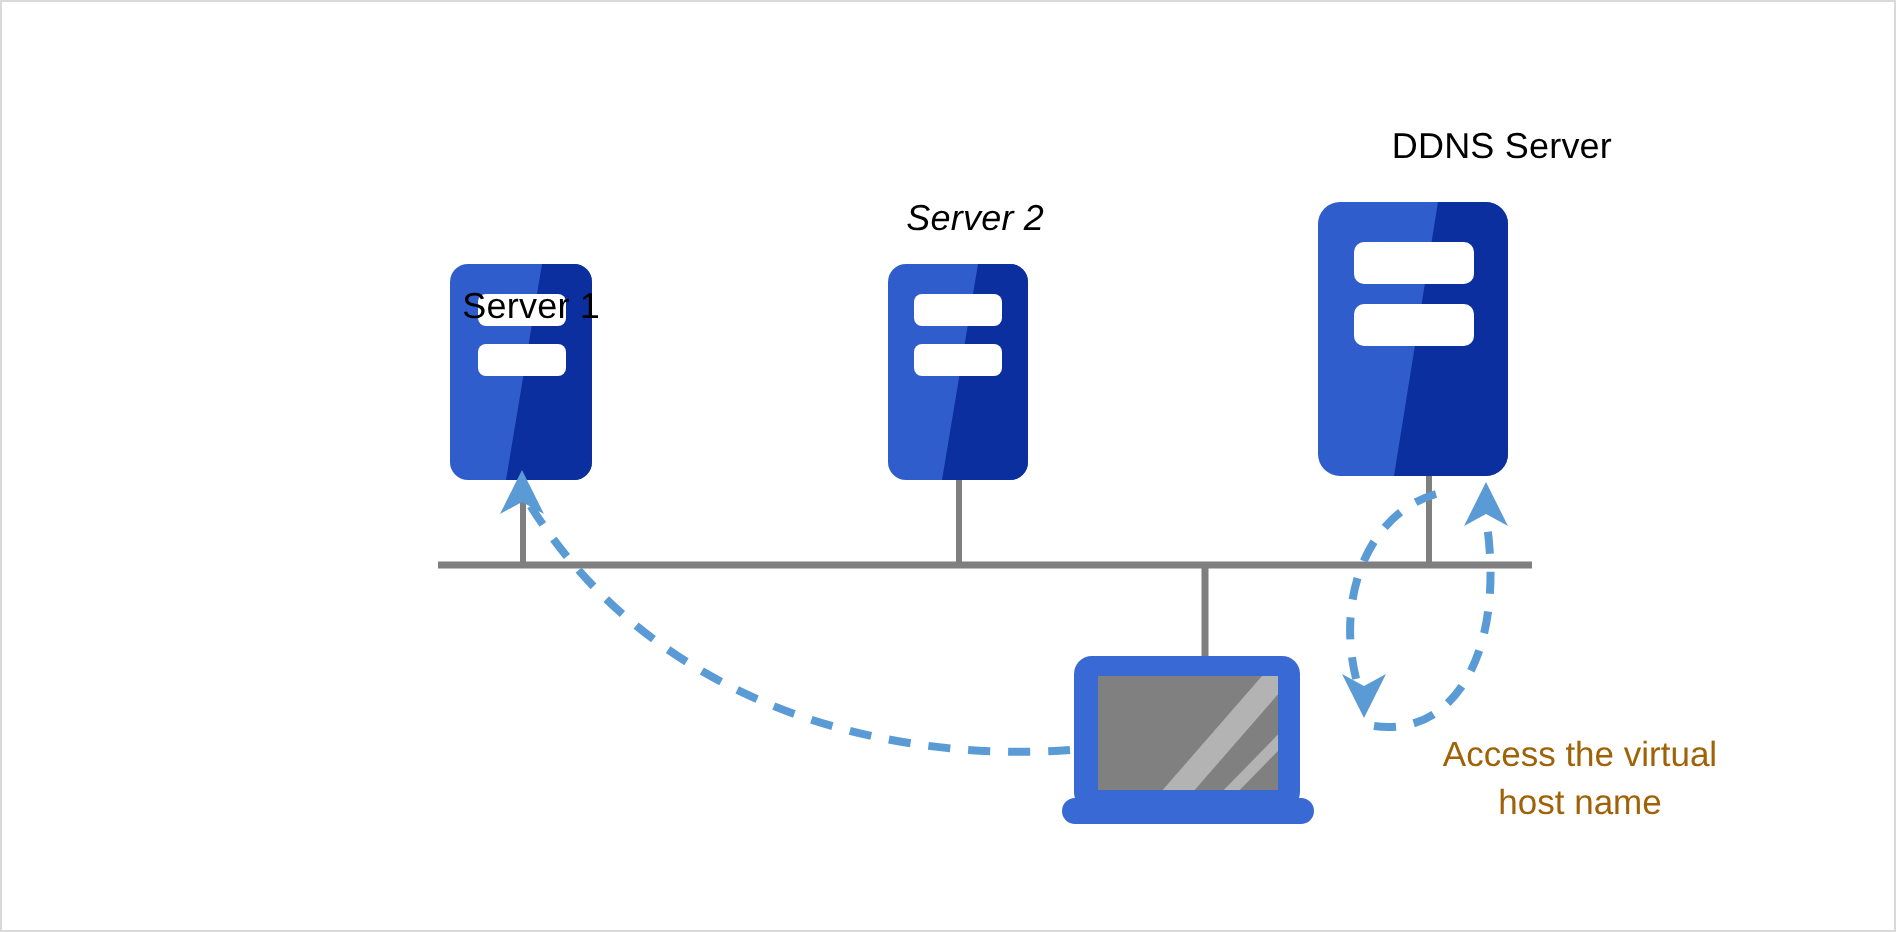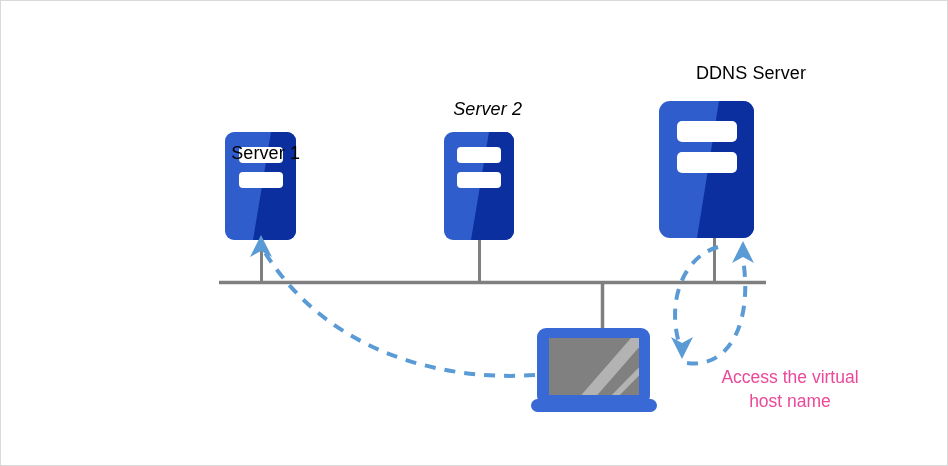--- a/index.html
+++ b/index.html
@@ -29,21 +29,21 @@
     color: #000000;
     font-family: "Liberation Sans", sans-serif;
     font-size: 18px;
     line-height: 25px;
     white-space: pre;
     text-align: right;
     letter-spacing: 0.1px;
   }
   .annotation {
     position: absolute;
-    color: #ec4899;
+    color: #a16207;
     font-family: "Liberation Sans", sans-serif;
     font-size: 17.5px;
     line-height: 24px;
     text-align: center;
     white-space: pre-line;
   }
 </style>
 </head>
 <body>
 

